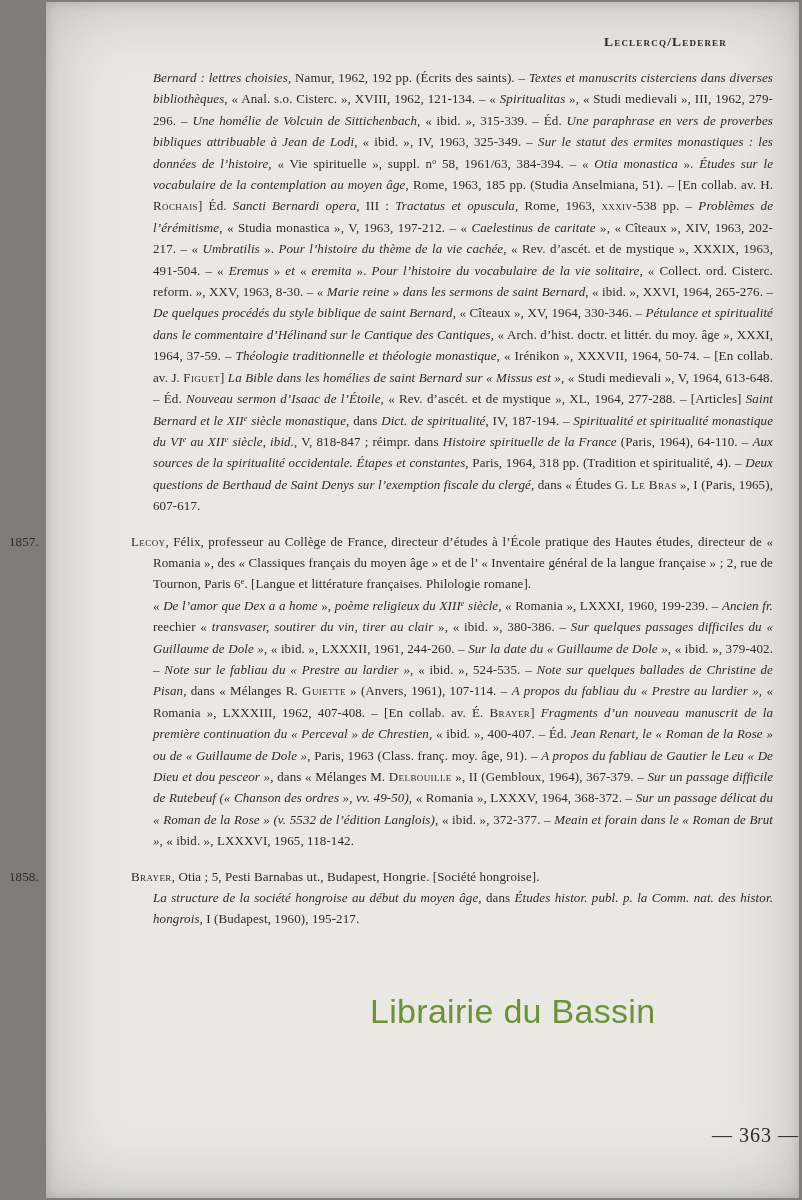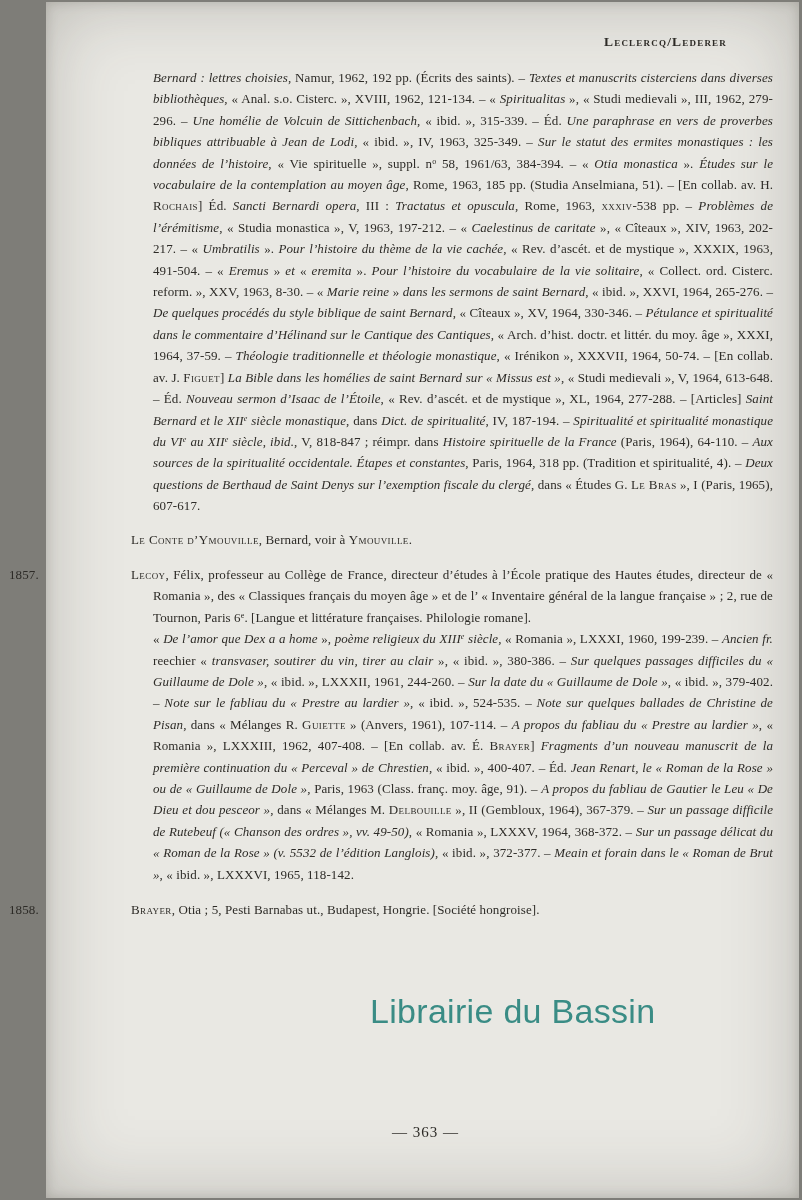--- a/index.html
+++ b/index.html
@@ -34,47 +34,47 @@
   .entry-head { text-indent:-72px; }
   .entry-num { display:inline-block; width:50px; font-style:normal; }
   .crossref { margin-top:12px; text-indent:-22px; }
   .entry-gap { margin-top:14px; }
   .it { font-style:italic; }
   .sc { font-variant:small-caps; letter-spacing:0.4px; }
   .sup { font-size:0.62em; vertical-align:0.45em; line-height:0; }
   .watermark {
     position:absolute; left:324px; top:990px;
     font-family:"Liberation Sans","DejaVu Sans",sans-serif;
-    font-size:34px; color:#0f766e; opacity:0.8;
+    font-size:34px; color:#4d7c0f; opacity:0.8;
     letter-spacing:0.3px; white-space:nowrap;
   }
   .page-number {
     position:absolute; left:6px; right:0; top:1122px;
-    text-align:center; font-size:15px; letter-spacing:1px;
+    text-align:right; font-size:20px; letter-spacing:1px;
   }
 </style>
 </head>
 <body>
 
 <div class="page">
 
   <div class="running-head">Leclercq/Lederer</div>
 
   <div class="text-block">
 
     <p class="para"><span class="it">Bernard : lettres choisies</span><span>, Namur, 1962, 192 pp. (Écrits des saints). – </span><span class="it">Textes et manuscrits cisterciens dans diverses bibliothèques</span><span>, « Anal. s.o. Cisterc. », XVIII, 1962, 121-134. – « </span><span class="it">Spiritualitas</span><span> », « Studi medievali », III, 1962, 279-296. – </span><span class="it">Une homélie de Volcuin de Sittichenbach</span><span>, « ibid. », 315-339. – Éd. </span><span class="it">Une paraphrase en vers de proverbes bibliques attribuable à Jean de Lodi</span><span>, « ibid. », IV, 1963, 325-349. – </span><span class="it">Sur le statut des ermites monastiques : les données de l’histoire</span><span>, « Vie spirituelle », suppl. n</span><span class="sup">o</span><span> 58, 1961/63, 384-394. – « </span><span class="it">Otia monastica</span><span> ». </span><span class="it">Études sur le vocabulaire de la contemplation au moyen âge</span><span>, Rome, 1963, 185 pp. (Studia Anselmiana, 51). – [En collab. av. H. </span><span class="sc">Rochais</span><span>] Éd. </span><span class="it">Sancti Bernardi opera</span><span>, III : </span><span class="it">Tractatus et opuscula</span><span>, Rome, 1963, </span><span class="sc">xxxiv</span><span>-538 pp. – </span><span class="it">Problèmes de l’érémitisme</span><span>, « Studia monastica », V, 1963, 197-212. – « </span><span class="it">Caelestinus de caritate</span><span> », « Cîteaux », XIV, 1963, 202-217. – « </span><span class="it">Umbratilis</span><span> ». </span><span class="it">Pour l’histoire du thème de la vie cachée</span><span>, « Rev. d’ascét. et de mystique », XXXIX, 1963, 491-504. – « </span><span class="it">Eremus</span><span> » </span><span class="it">et</span><span> « </span><span class="it">eremita</span><span> ». </span><span class="it">Pour l’histoire du vocabulaire de la vie solitaire</span><span>, « Collect. ord. Cisterc. reform. », XXV, 1963, 8-30. – « </span><span class="it">Marie reine</span><span> » </span><span class="it">dans les sermons de saint Bernard</span><span>, « ibid. », XXVI, 1964, 265-276. – </span><span class="it">De quelques procédés du style biblique de saint Bernard</span><span>, « Cîteaux », XV, 1964, 330-346. – </span><span class="it">Pétulance et spiritualité dans le commentaire d’Hélinand sur le Cantique des Cantiques</span><span>, « Arch. d’hist. doctr. et littér. du moy. âge », XXXI, 1964, 37-59. – </span><span class="it">Théologie traditionnelle et théologie monastique</span><span>, « Irénikon », XXXVII, 1964, 50-74. – [En collab. av. J. </span><span class="sc">Figuet</span><span>] </span><span class="it">La Bible dans les homélies de saint Bernard sur « Missus est »</span><span>, « Studi medievali », V, 1964, 613-648. – Éd. </span><span class="it">Nouveau sermon d’Isaac de l’Étoile</span><span>, « Rev. d’ascét. et de mystique », XL, 1964, 277-288. – [Articles] </span><span class="it">Saint Bernard et le XII</span><span class="it sup">e</span><span class="it"> siècle monastique</span><span>, dans </span><span class="it">Dict. de spiritualité</span><span>, IV, 187-194. – </span><span class="it">Spiritualité et spiritualité monastique du VI</span><span class="it sup">e</span><span class="it"> au XII</span><span class="it sup">e</span><span class="it"> siècle</span><span>, </span><span class="it">ibid.</span><span>, V, 818-847 ; réimpr. dans </span><span class="it">Histoire spirituelle de la France</span><span> (Paris, 1964), 64-110. – </span><span class="it">Aux sources de la spiritualité occidentale. Étapes et constantes</span><span>, Paris, 1964, 318 pp. (Tradition et spiritualité, 4). – </span><span class="it">Deux questions de Berthaud de Saint Denys sur l’exemption fiscale du clergé</span><span>, dans « Études G. </span><span class="sc">Le Bras</span><span> », I (Paris, 1965), 607-617.</span></p>
 
-    <p class="para crossref"><span class="sc">Le Conte d’Ymouville</span><span>, Bernard, voir à </span><span class="sc">Ymouville</span><span>.</span></p>
 
     <p class="para entry-head entry-gap"><span class="entry-num">1857.</span><span><span class="sc">Lecoy</span><span>, Félix, professeur au Collège de France, directeur d’études à l’École pratique des Hautes études, directeur de « Romania », des « Classiques français du moyen âge » et de l’ « Inventaire général de la langue française » ; 2, rue de Tournon, Paris 6</span><span class="sup">e</span><span>. [Langue et littérature françaises. Philologie romane].</span></span></p>
 
     <p class="para"><span>« </span><span class="it">De l’amor que Dex a a home</span><span> », </span><span class="it">poème religieux du XIII</span><span class="it sup">e</span><span class="it"> siècle</span><span>, « Romania », LXXXI, 1960, 199-239. – </span><span class="it">Ancien fr.</span><span> reechier « </span><span class="it">transvaser, soutirer du vin, tirer au clair</span><span> », « ibid. », 380-386. – </span><span class="it">Sur quelques passages difficiles du « Guillaume de Dole »</span><span>, « ibid. », LXXXII, 1961, 244-260. – </span><span class="it">Sur la date du « Guillaume de Dole »</span><span>, « ibid. », 379-402. – </span><span class="it">Note sur le fabliau du « Prestre au lardier »</span><span>, « ibid. », 524-535. – </span><span class="it">Note sur quelques ballades de Christine de Pisan</span><span>, dans « Mélanges R. </span><span class="sc">Guiette</span><span> » (Anvers, 1961), 107-114. – </span><span class="it">A propos du fabliau du « Prestre au lardier »</span><span>, « Romania », LXXXIII, 1962, 407-408. – [En collab. av. É. </span><span class="sc">Brayer</span><span>] </span><span class="it">Fragments d’un nouveau manuscrit de la première continuation du « Perceval » de Chrestien</span><span>, « ibid. », 400-407. – Éd. </span><span class="it">Jean Renart, le « Roman de la Rose » ou de « Guillaume de Dole »</span><span>, Paris, 1963 (Class. franç. moy. âge, 91). – </span><span class="it">A propos du fabliau de Gautier le Leu « De Dieu et dou pesceor »</span><span>, dans « Mélanges M. </span><span class="sc">Delbouille</span><span> », II (Gembloux, 1964), 367-379. – </span><span class="it">Sur un passage difficile de Rutebeuf (« Chanson des ordres », vv. 49-50)</span><span>, « Romania », LXXXV, 1964, 368-372. – </span><span class="it">Sur un passage délicat du « Roman de la Rose » (v. 5532 de l’édition Langlois)</span><span>, « ibid. », 372-377. – </span><span class="it">Meain et forain dans le « Roman de Brut »</span><span>, « ibid. », LXXXVI, 1965, 118-142.</span></p>
 
     <p class="para entry-head entry-gap"><span class="entry-num">1858.</span><span><span class="sc">Brayer</span><span>, Otia ; 5, Pesti Barnabas ut., Budapest, Hongrie. [Société hongroise].</span></span></p>
 
+    <p class="para"><span class="it">La structure de la société hongroise au début du moyen âge</span><span>, dans </span><span class="it">Études histor. publ. p. la Comm. nat. des histor. hongrois</span><span>, I (Budapest, 1960), 195-217.</span></p>
 
   </div>
 
   <div class="watermark">Librairie du Bassin</div>
 
   <div class="page-number">— 363 —</div>
 
   <div class="vignette"></div>
 
 </div>

